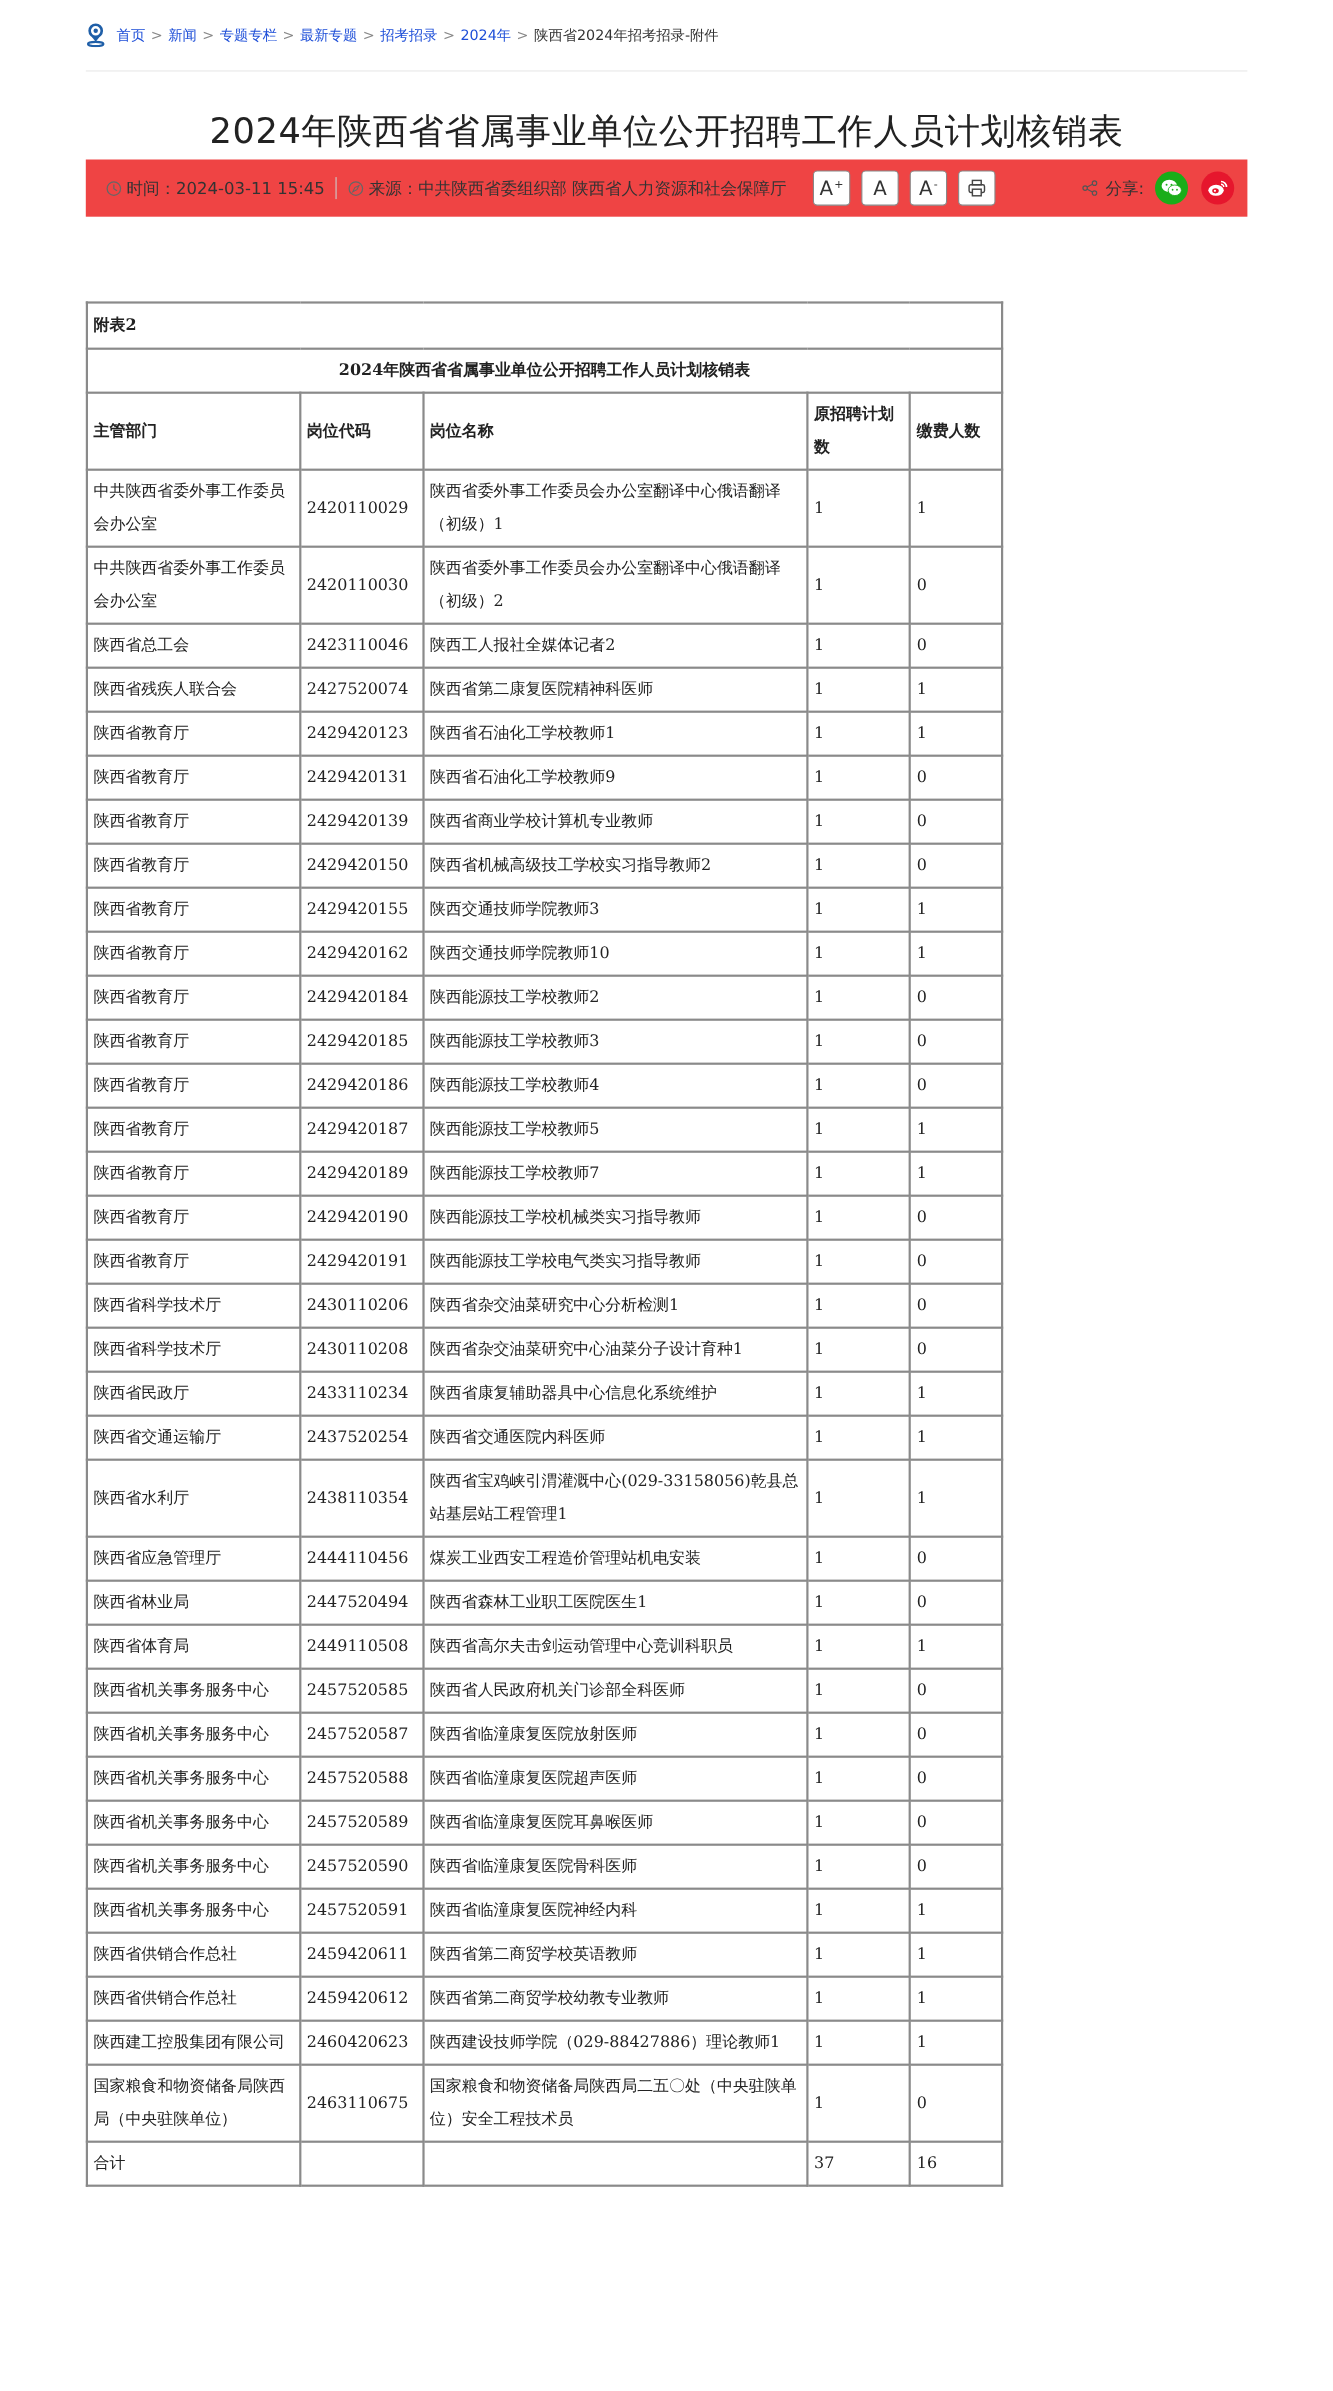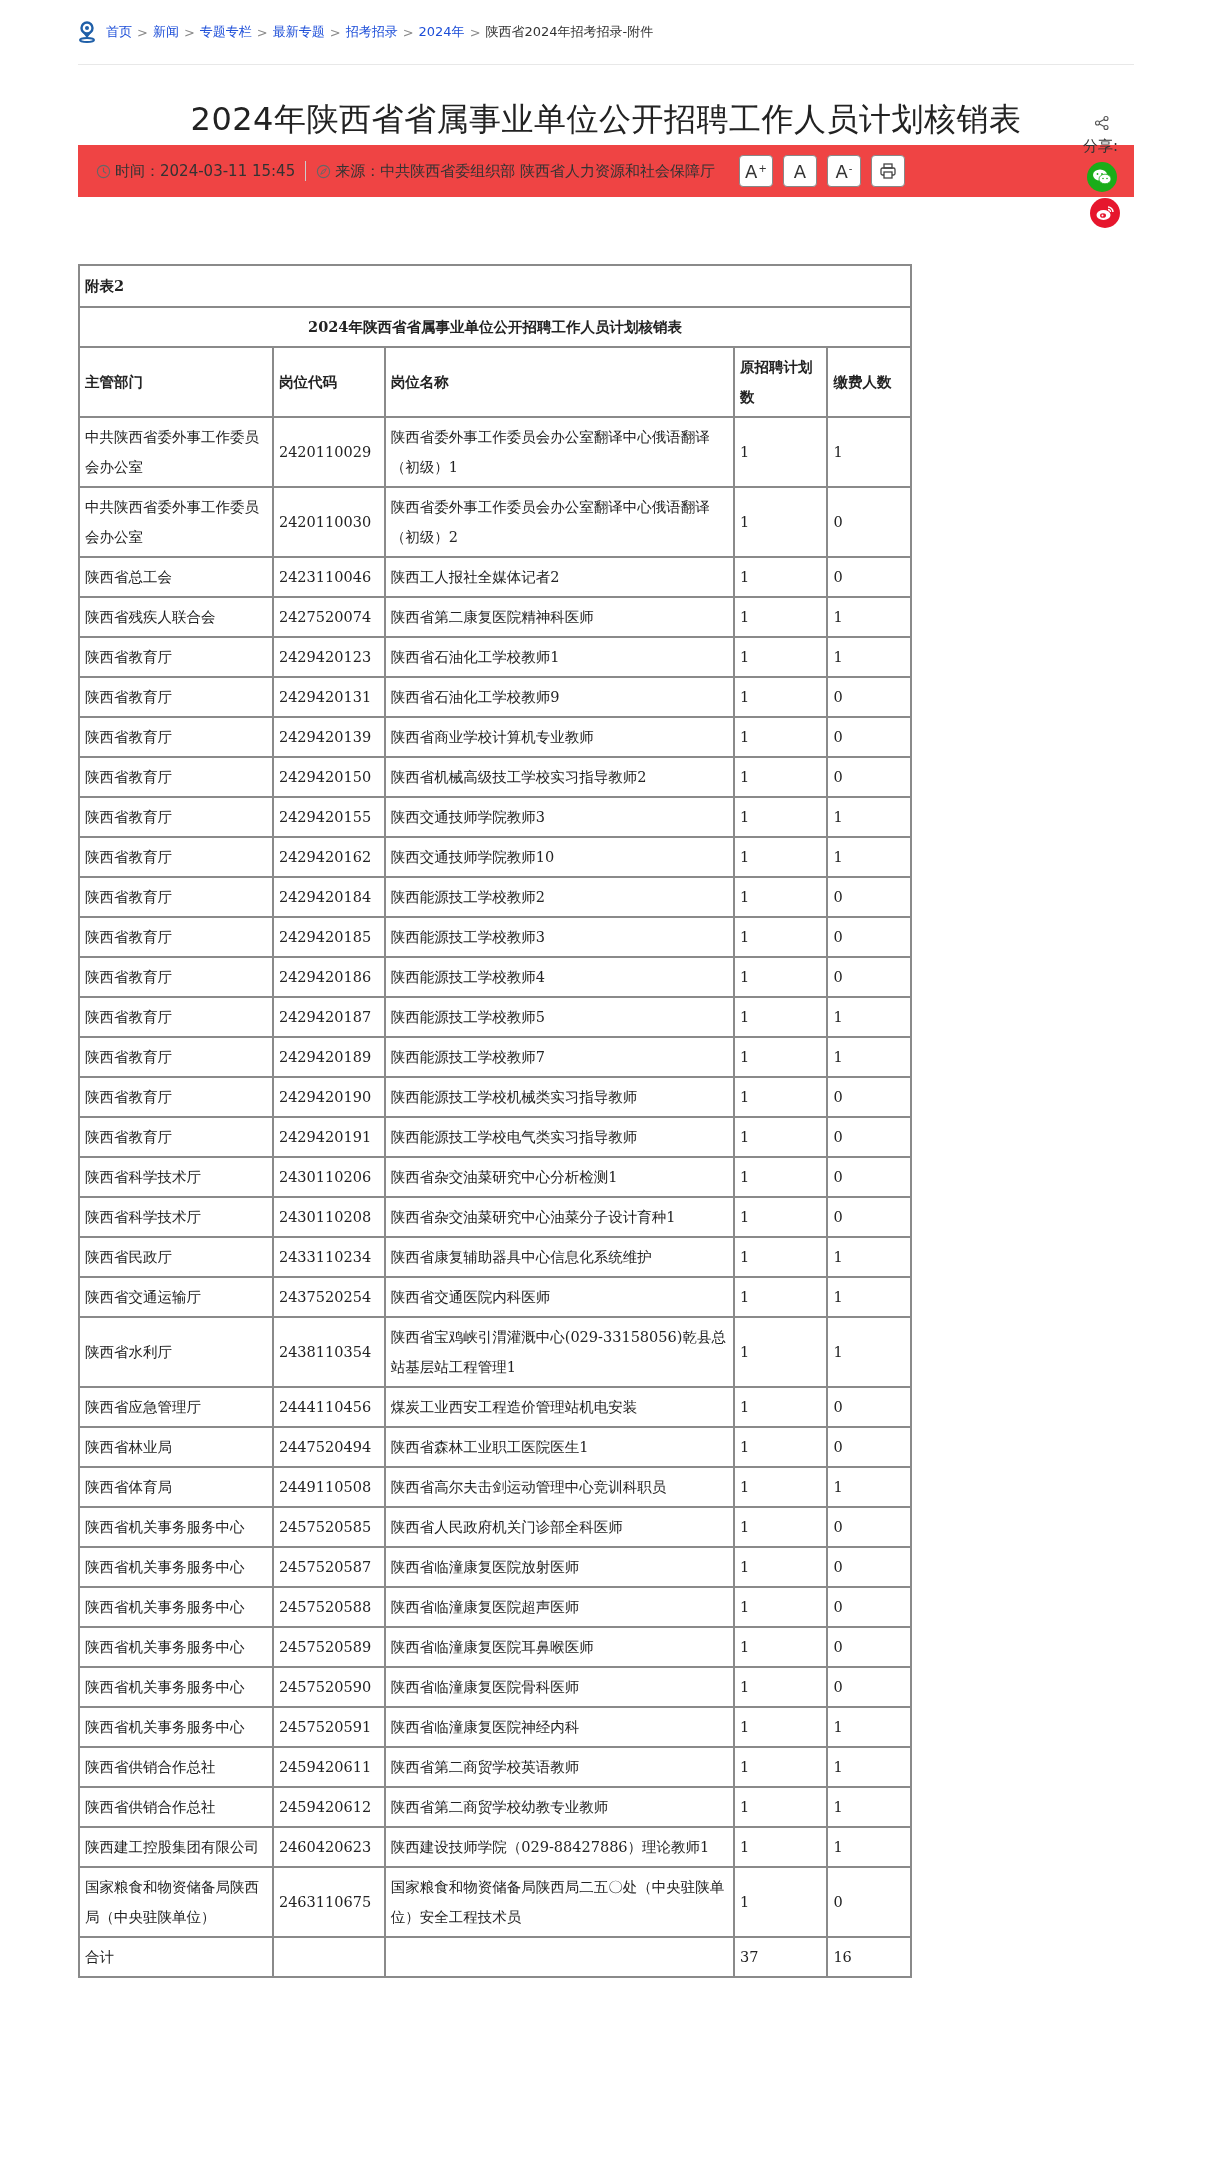--- a/index.html
+++ b/index.html
@@ -11,26 +11,26 @@
   .crumbs a { color: #1d4ed8; text-decoration: none; cursor: pointer; }
   .crumbs .cur { color: #333; }
   h1 { margin: 0; padding-top: 34px; font-size: 32px; font-weight: normal; text-align: center; color: #222; letter-spacing: 0.5px; line-height: 40px; }
   .meta { margin-top: 6px; height: 52px; background: #ef4444; display: flex; align-items: center; padding: 0 12px 0 18px; font-size: 15px; color: #333; }
   .meta .item { display: flex; align-items: center; }
   .meta .ico { width: 15px; height: 15px; margin-right: 4px; }
   .meta .divider { width: 1px; height: 20px; background: #ccc; margin: 0 10px; }
   .tools { display: flex; gap: 10px; margin-left: 24px; }
   .tbtn { width: 34px; height: 32px; border: 1px solid #888; border-radius: 4px; background: #fff; display: flex; align-items: center; justify-content: center; font-size: 18px; color: #333; cursor: pointer; box-sizing: border-box; }
   .tbtn sup { font-size: 10px; margin-left: 1px; position: relative; top: -3px; }
-  .share { margin-left: auto; display: flex; align-items: center; gap: 6px; flex-direction: column; }
+  .share { margin-left: auto; display: flex; align-items: center; gap: 6px; }
   .share .lbl { font-size: 15px; margin-right: 4px; }
   .sico { width: 30px; height: 30px; border-radius: 50%; display: flex; align-items: center; justify-content: center; cursor: pointer; }
   .wx { background: #1aad19; }
   .wb { background: #e6162d; margin-left: 6px; }
-  table.t { position: absolute; left: 0; top: 264px; border-collapse: collapse; width: 834px; font-family: "DejaVu Serif", "Liberation Serif", serif; font-size: 14.5px; color: #222; }
+  table.t { position: absolute; left: 0; top: 274px; border-collapse: collapse; width: 834px; font-family: "DejaVu Serif", "Liberation Serif", serif; font-size: 14.5px; color: #222; }
   table.t td { border: 2px solid #8a8a8a; padding: 4px 5px; line-height: 30px; vertical-align: middle; }
   table.t td.hd { font-weight: bold; }
   .c1 { width: 186px; }
   .c2 { width: 100px; }
   .c3 { width: 344px; }
   .c4 { width: 83px; }
   .c5 { width: 73px; }
   .row1 td { height: 32px; }
   .ctr { text-align: center; font-weight: bold; }
 </style>

